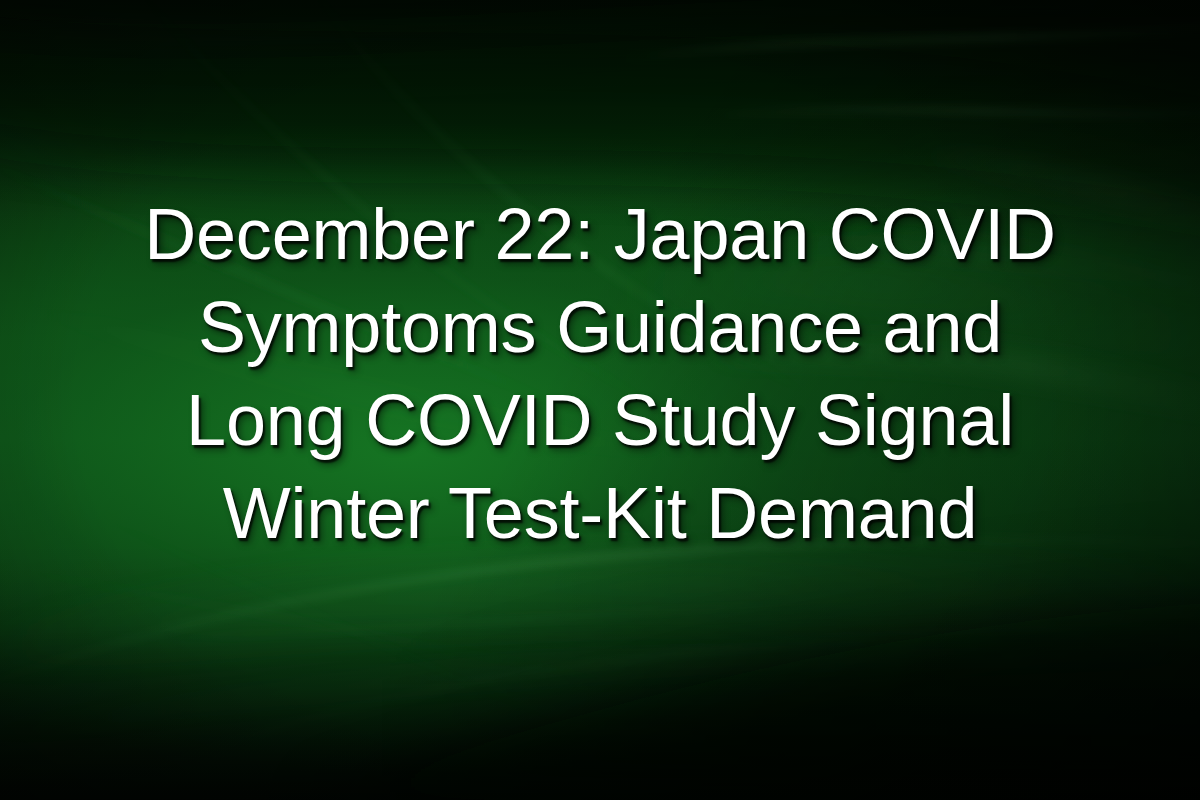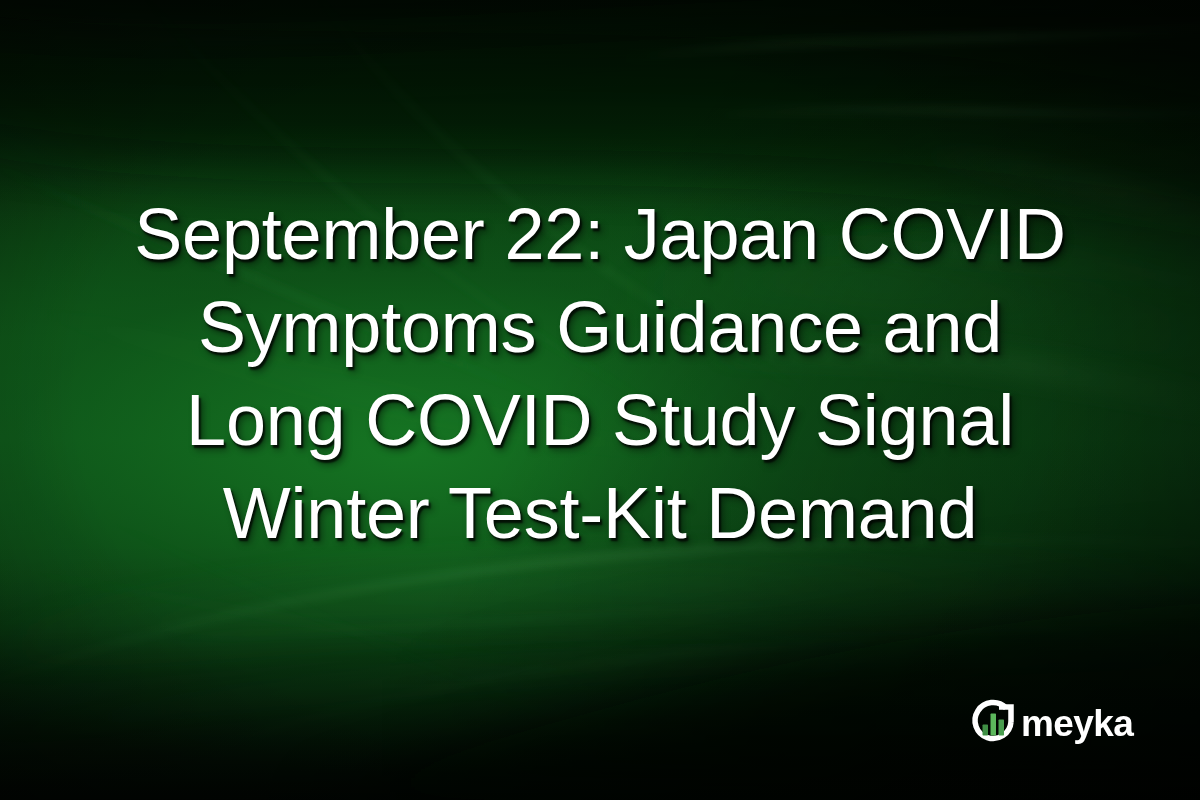--- a/index.html
+++ b/index.html
@@ -184,32 +184,19 @@
       <path d="M 60 500 C 240 580 420 660 640 760" stroke="url(#wg2)" stroke-width="1.4" fill="none" filter="url(#soft6)" opacity="0.35"></path>
       <path d="M 140 640 C 340 630 560 620 820 600" stroke="url(#wg1)" stroke-width="1.8" fill="none" filter="url(#soft6)" opacity="0.4"></path>
     </svg>
   </div>
 
   <div class="bg-layer bg-dark-right"></div>
   <div class="bg-layer bg-dark-top"></div>
   <div class="bg-layer bg-dark-bottom"></div>
   <div class="bg-layer bg-vignette"></div>
 
-  <h1 id="headline">September 22: Japan COVID
+  <h1 id="headline">December 22: Japan COVID
 Symptoms Guidance and
 Long COVID Study Signal
 Winter Test-Kit Demand</h1>
 
-  <div id="logo">
-    <svg class="mark" viewBox="0 0 100 100" xmlns="http://www.w3.org/2000/svg">
-
-      <path d="M 76 22 A 36 36 0 1 0 86 50" fill="none" stroke="#ffffff" stroke-width="11" stroke-linecap="butt"></path>
-
-      <path d="M 86 50 L 86 20 L 62 20" fill="none" stroke="#ffffff" stroke-width="11" stroke-linecap="butt" stroke-linejoin="miter"></path>
-
-      <rect x="29" y="55" width="11" height="22" rx="1.5" fill="#3f8f45"></rect>
-      <rect x="45" y="33" width="11" height="44" rx="1.5" fill="#5cb85c"></rect>
-      <rect x="61" y="45" width="11" height="32" rx="1.5" fill="#4a9e50"></rect>
-    </svg>
-    <span class="wordmark">meyka</span>
-  </div>
 
 </div>
 
 </body></html>

